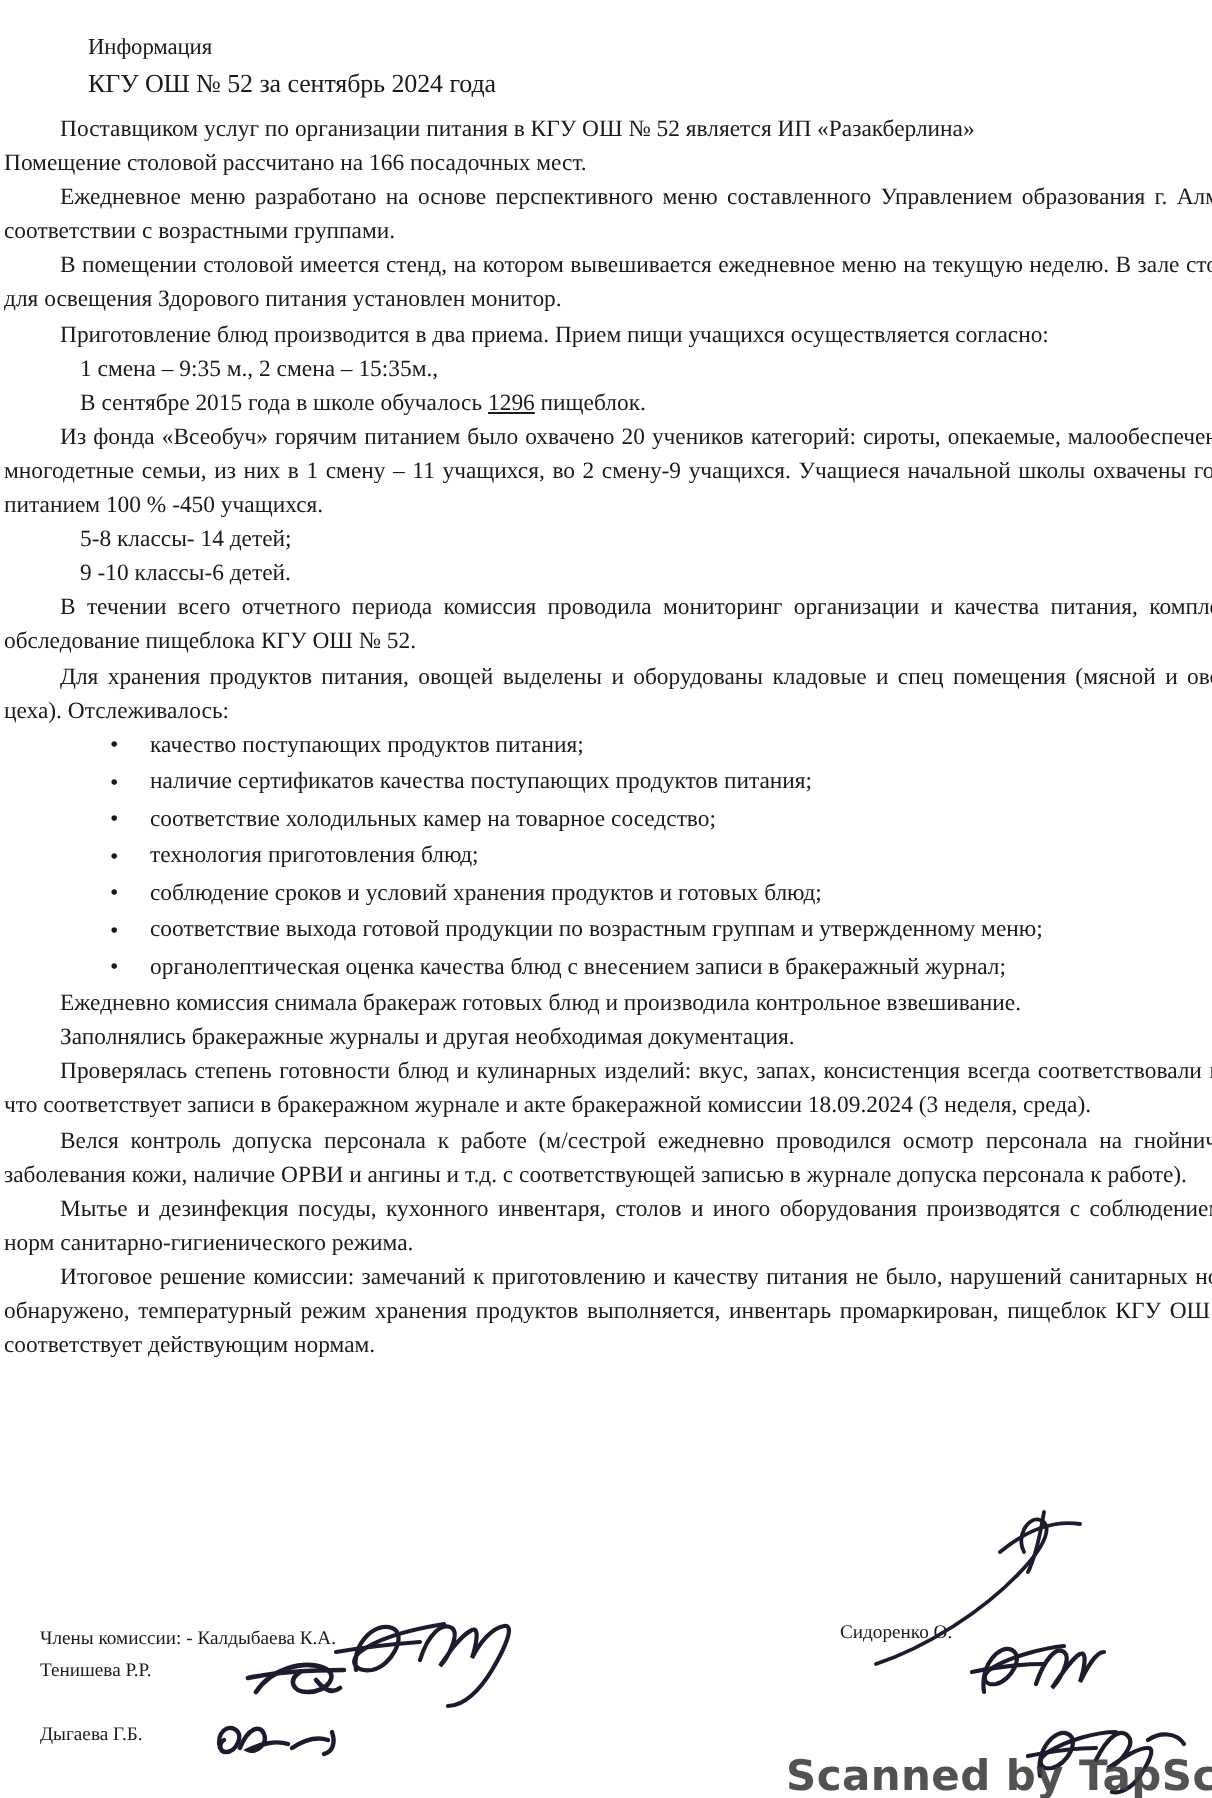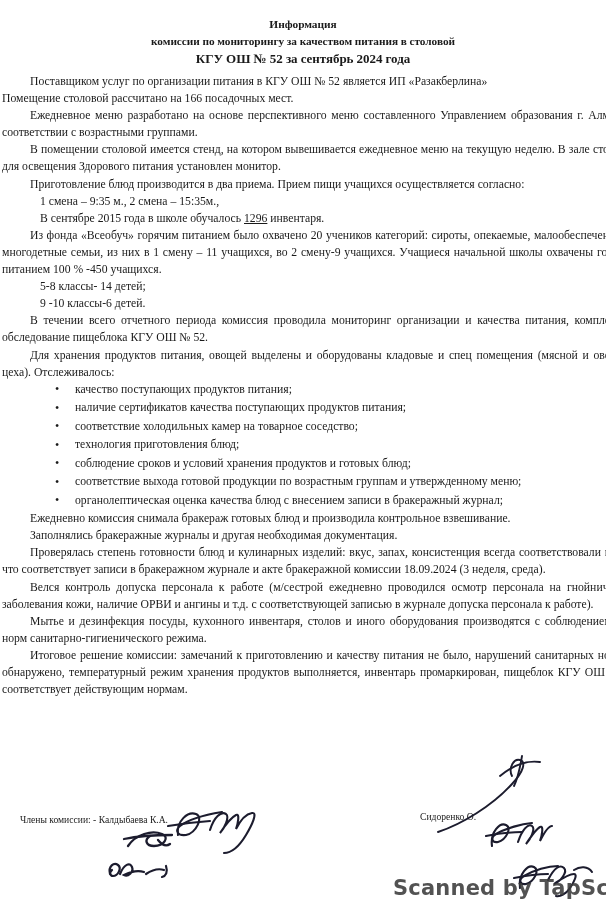--- a/index.html
+++ b/index.html
@@ -19,26 +19,27 @@
   #page {
     position: relative;
     width: 606px;
     height: 899px;
     overflow: hidden;
     background: #ffffff;
   }
 
   
   .title-block {
-    text-align: center;
-    font-weight: bold;
+    text-align: left;
+    font-weight: normal;
     font-size: 11.2px;
     line-height: 17px;
     padding-top: 16px;
     letter-spacing: -0.05px;
+    padding-left: 44px;
   }
   .title-line-1 { font-size: 11.4px; }
   .title-line-2 { font-size: 11.3px; }
   .title-line-3 { font-size: 13px; }
 
   
   .body-wrap {
     padding: 6px 0 0 0;
   }
   p.para {
@@ -139,35 +140,34 @@
     opacity: 0.88;
   }
 </style>
 </head>
 <body>
 
 <div id="page">
 
   <div class="title-block">
     <div class="title-line-1">Информация</div>
-    <div class="title-line-2">комиссии по мониторингу за качеством питания в столовой</div>
     <div class="title-line-3">КГУ ОШ № 52 за сентябрь 2024 года</div>
   </div>
 
   <div class="body-wrap">
 
     <p class="para">Поставщиком услуг по организации питания в КГУ ОШ № 52 является ИП «Разакберлина»</p>
     <p class="para noindent">Помещение столовой рассчитано на 166 посадочных мест.</p>
     <p class="para">Ежедневное меню разработано на основе перспективного меню составленного Управлением образования г. Алматы в соответствии с возрастными группами.</p>
     <p class="para">В помещении столовой имеется стенд, на котором вывешивается ежедневное меню на текущую неделю. В зале столовой для освещения Здорового питания установлен монитор.</p>
     <p class="para">Приготовление блюд производится в два приема. Прием пищи учащихся осуществляется согласно:</p>
 
     <p class="sub">1 смена – 9:35 м., 2 смена – 15:35м.,</p>
 
-    <p class="sub"><span>В сентябре 2015 года в школе обучалось </span><u class="underline-num">1296</u><span> инвентаря.</span></p>
+    <p class="sub"><span>В сентябре 2015 года в школе обучалось </span><u class="underline-num">1296</u><span> пищеблок.</span></p>
 
     <p class="para">Из фонда «Всеобуч» горячим питанием было охвачено 20 учеников категорий: сироты, опекаемые, малообеспеченные и многодетные семьи, из них в 1 смену – 11 учащихся, во 2 смену-9 учащихся. Учащиеся начальной школы охвачены горячим питанием 100 % -450 учащихся.</p>
 
     <p class="sub">5-8 классы- 14 детей;</p>
     <p class="sub">9 -10 классы-6 детей.</p>
 
     <p class="para">В течении всего отчетного периода комиссия проводила мониторинг организации и качества питания, комплексное обследование пищеблока КГУ ОШ № 52.</p>
     <p class="para">Для хранения продуктов питания, овощей выделены и оборудованы кладовые и спец помещения (мясной и овощной цеха). Отслеживалось:</p>
 
     <ul class="checklist">
@@ -188,21 +188,27 @@
     <p class="para">Итоговое решение комиссии: замечаний к приготовлению и качеству питания не было, нарушений санитарных норм не обнаружено, температурный режим хранения продуктов выполняется, инвентарь промаркирован, пищеблок КГУ ОШ № 52 соответствует действующим нормам.</p>
 
   </div>
 
   <div class="sign-area">
 
     <div class="sign-col-left">
       <div class="sign-row">
         <span>Члены комиссии: - Калдыбаева К.А.</span>
       </div>
+      <div class="sign-row">
+        <span>Тенишева Р.Р.</span>
+      </div>
       <div class="sign-gap"></div>
+      <div class="sign-row">
+        <span>Дыгаева Г.Б.</span>
+      </div>
     </div>
 
     <svg class="scribble" style="left:166px; top:-7px;" width="105" height="50" viewBox="0 0 105 50">
       <g fill="none" stroke="#1c1c2e" stroke-width="2.1" stroke-linecap="round">
         <path d="M12,30 C10,16 22,6 30,9 C38,12 30,28 20,30 C12,31 8,26 14,21 C24,13 44,9 56,7"></path>
         <path d="M2,21 C14,19 30,17 44,16"></path>
         <path d="M44,25 C48,12 55,6 60,9 C64,12 58,24 54,28 C58,22 64,13 70,10 C74,8 72,18 70,24 C74,16 80,9 86,8 C92,7 86,20 80,30 C74,40 66,48 58,48"></path>
       </g>
     </svg>
 

